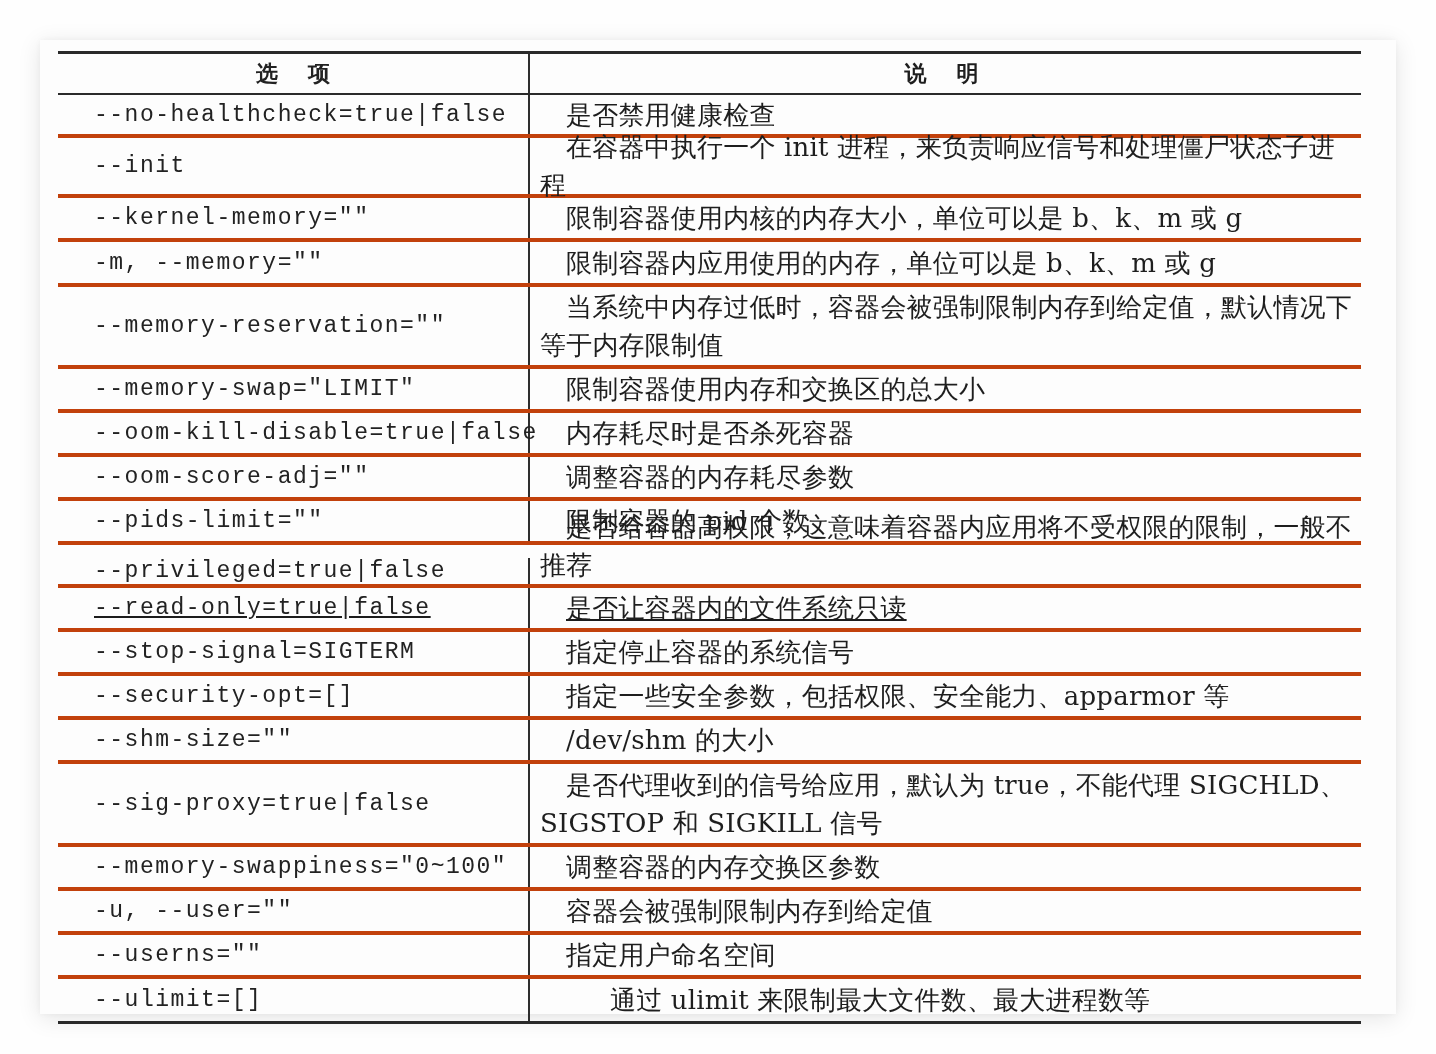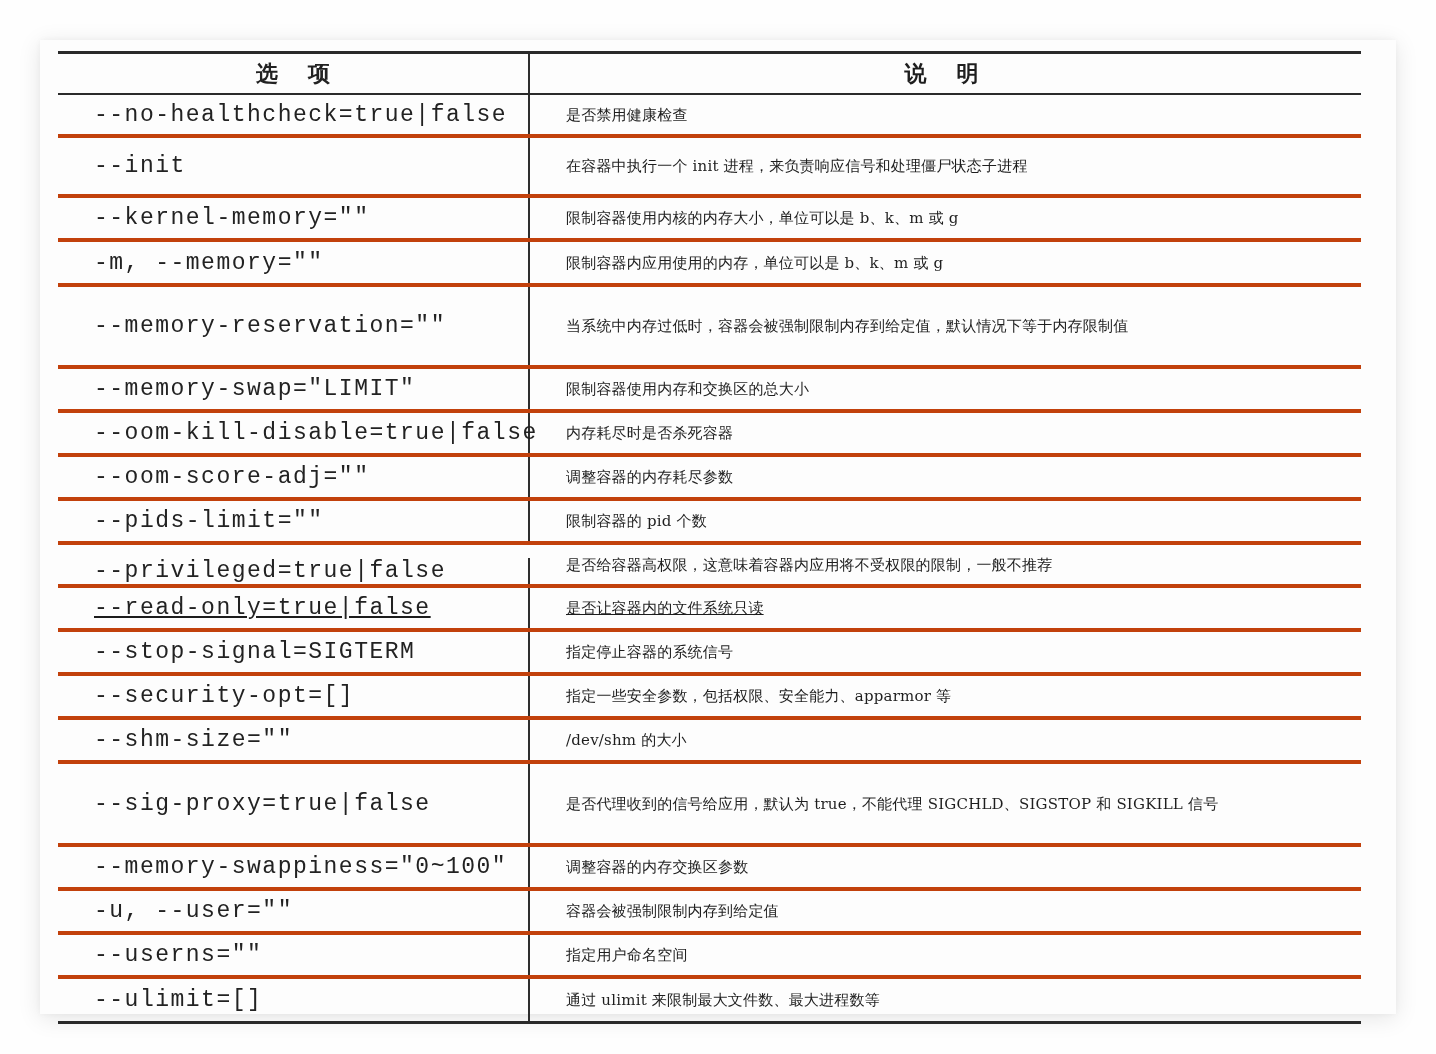--- a/index.html
+++ b/index.html
@@ -32,20 +32,21 @@
       border-bottom: 3px solid #2a2a2a;
       color: #1c1c1c;
     }
     .row {
       display: flex;
       border-bottom: 4px solid #c2410c;
       box-sizing: border-box;
     }
     .row:last-child {
       border-bottom: none;
+      gap: 44px;
     }
     .row.header {
       border-bottom: 2.5px solid #2a2a2a;
     }
     .cell-opt {
       width: 472px;
       flex: 0 0 472px;
       border-right: 2px solid #2e2e2e;
       box-sizing: border-box;
       display: flex;
@@ -58,21 +59,21 @@
       white-space: pre;
     }
     .cell-desc {
       flex: 1 1 auto;
       box-sizing: border-box;
       display: flex;
       align-items: center;
       padding-left: 10px;
       padding-right: 8px;
       font-family: "DejaVu Serif", "Liberation Serif", serif;
-      font-size: 15px;
+      font-size: 26px;
       color: #1e1e1e;
       line-height: 38px;
     }
     .cell-desc .txt {
       display: block;
       text-indent: 26px;
       letter-spacing: 0.2px;
     }
     .row.header .cell-opt,
     .row.header .cell-desc {

